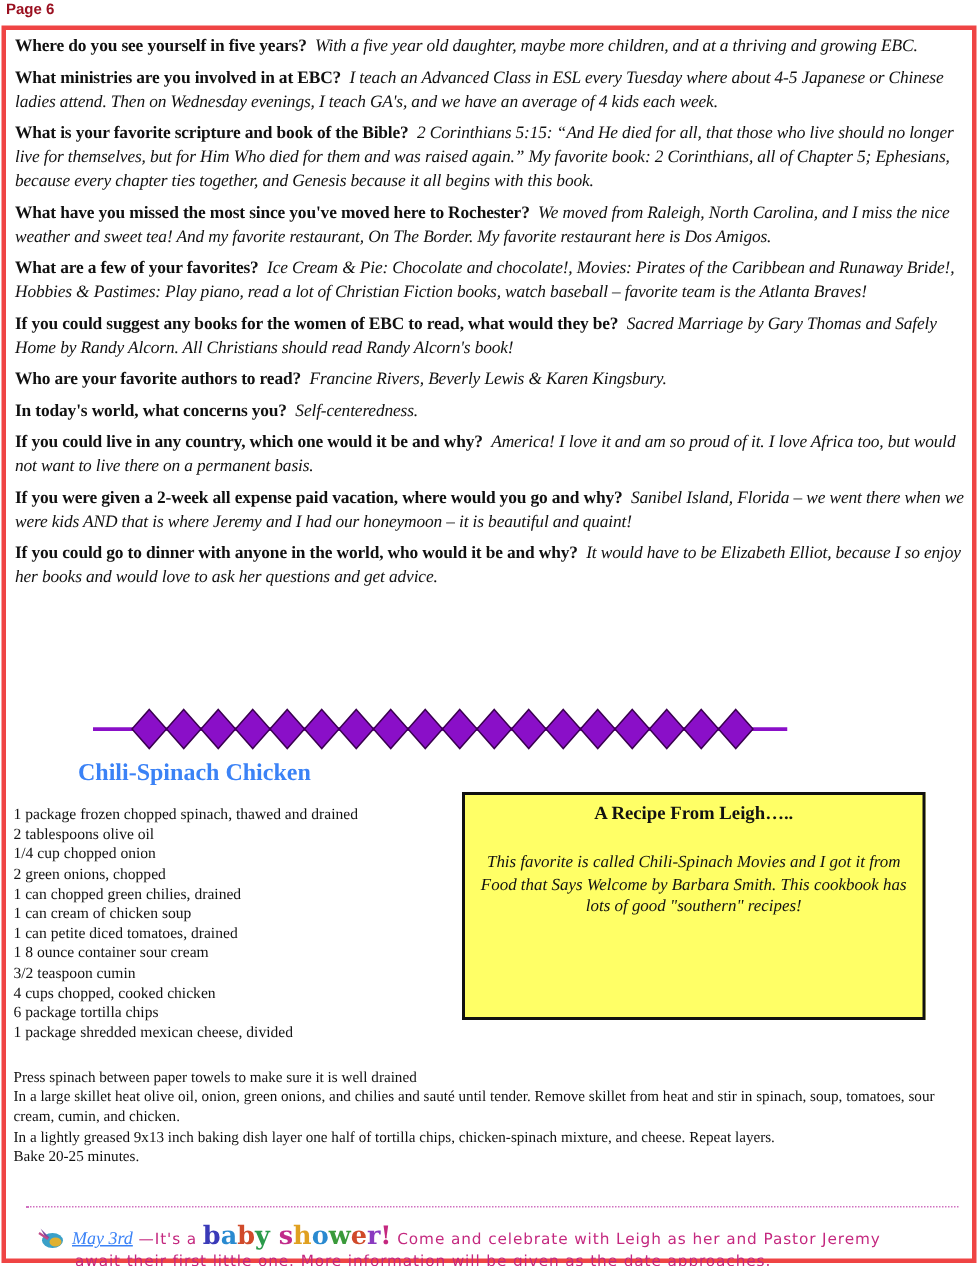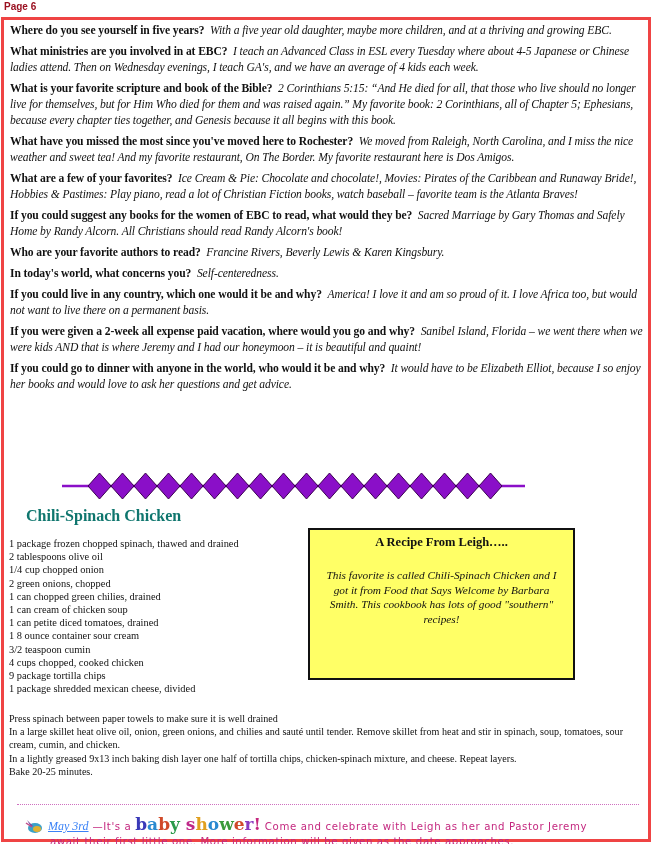--- a/index.html
+++ b/index.html
@@ -23,31 +23,31 @@
     }
     .qa .q { font-weight: bold; }
     .qa .a { font-style: italic; }
     .u { }
 
     .divider {
       position: absolute; left: 58px; top: 449px; width: 463px; height: 34px;
     }
 
     .recipe-title {
-      position: absolute; left: 22px; top: 487px;
-      font-size: 16px; font-weight: bold; color: #0f766e;
+      position: absolute; left: 48px; top: 487px;
+      font-size: 16px; font-weight: bold; color: #3b82f6;
     }
 
     .ingredients {
       position: absolute; left: 5px; top: 517px; width: 290px;
       font-size: 10.4px; line-height: 13.2px;
     }
 
     .leigh-box {
-      position: absolute; left: 304px; top: 508px; width: 267px; height: 152px;
+      position: absolute; left: 304px; top: 508px; width: 309px; height: 152px;
       background: #ffff66; border: 2px solid #111;
       text-align: center;
     }
     .leigh-title {
       margin-top: 5px; font-weight: bold; font-size: 12.5px;
     }
     .leigh-body {
       margin-top: 18px; padding: 0 8px;
       font-style: italic; font-size: 11.3px; line-height: 14.5px;
     }
@@ -165,27 +165,27 @@
       <div>1 package frozen chopped spinach, thawed and drained</div>
       <div>2 tablespoons olive oil</div>
       <div>1/4 cup chopped onion</div>
       <div>2 green onions, chopped</div>
       <div>1 can chopped green chilies, drained</div>
       <div>1 can cream of chicken soup</div>
       <div>1 can petite diced tomatoes, drained</div>
       <div>1 8 ounce container sour cream</div>
       <div>3/2 teaspoon cumin</div>
       <div>4 cups chopped, cooked chicken</div>
-      <div>9 package tortilla chips</div>
+      <div>6 package tortilla chips</div>
       <div>1 package shredded mexican cheese, divided</div>
     </div>
 
   <div class="leigh-box">
     <div class="leigh-title">A Recipe From Leigh…..</div>
-    <div class="leigh-body"><span>This favorite is  called Chili-Spinach Chicken and I got it from </span><span class="u">Food that Says Welcome</span><span> by Barbara Smith.  This cookbook has lots of good "southern" recipes!</span></div>
+    <div class="leigh-body"><span>This favorite is  called Chili-Spinach Movies and I got it from </span><span class="u">Food that Says Welcome</span><span> by Barbara Smith.  This cookbook has lots of good "southern" recipes!</span></div>
   </div>
 
   <div class="instructions" id="instructions">
       <div>Press spinach between paper towels to make sure it is well drained</div>
       <div>In a large skillet heat olive oil, onion, green onions, and chilies and sauté until tender.  Remove skillet from heat and stir in spinach, soup, tomatoes, sour cream, cumin, and chicken.</div>
       <div>In a lightly greased 9x13 inch baking dish layer one half of tortilla chips, chicken-spinach mixture, and cheese.  Repeat layers.</div>
       <div>Bake 20-25 minutes.</div>
     </div>
 
   <div class="dotted-rule"></div>

